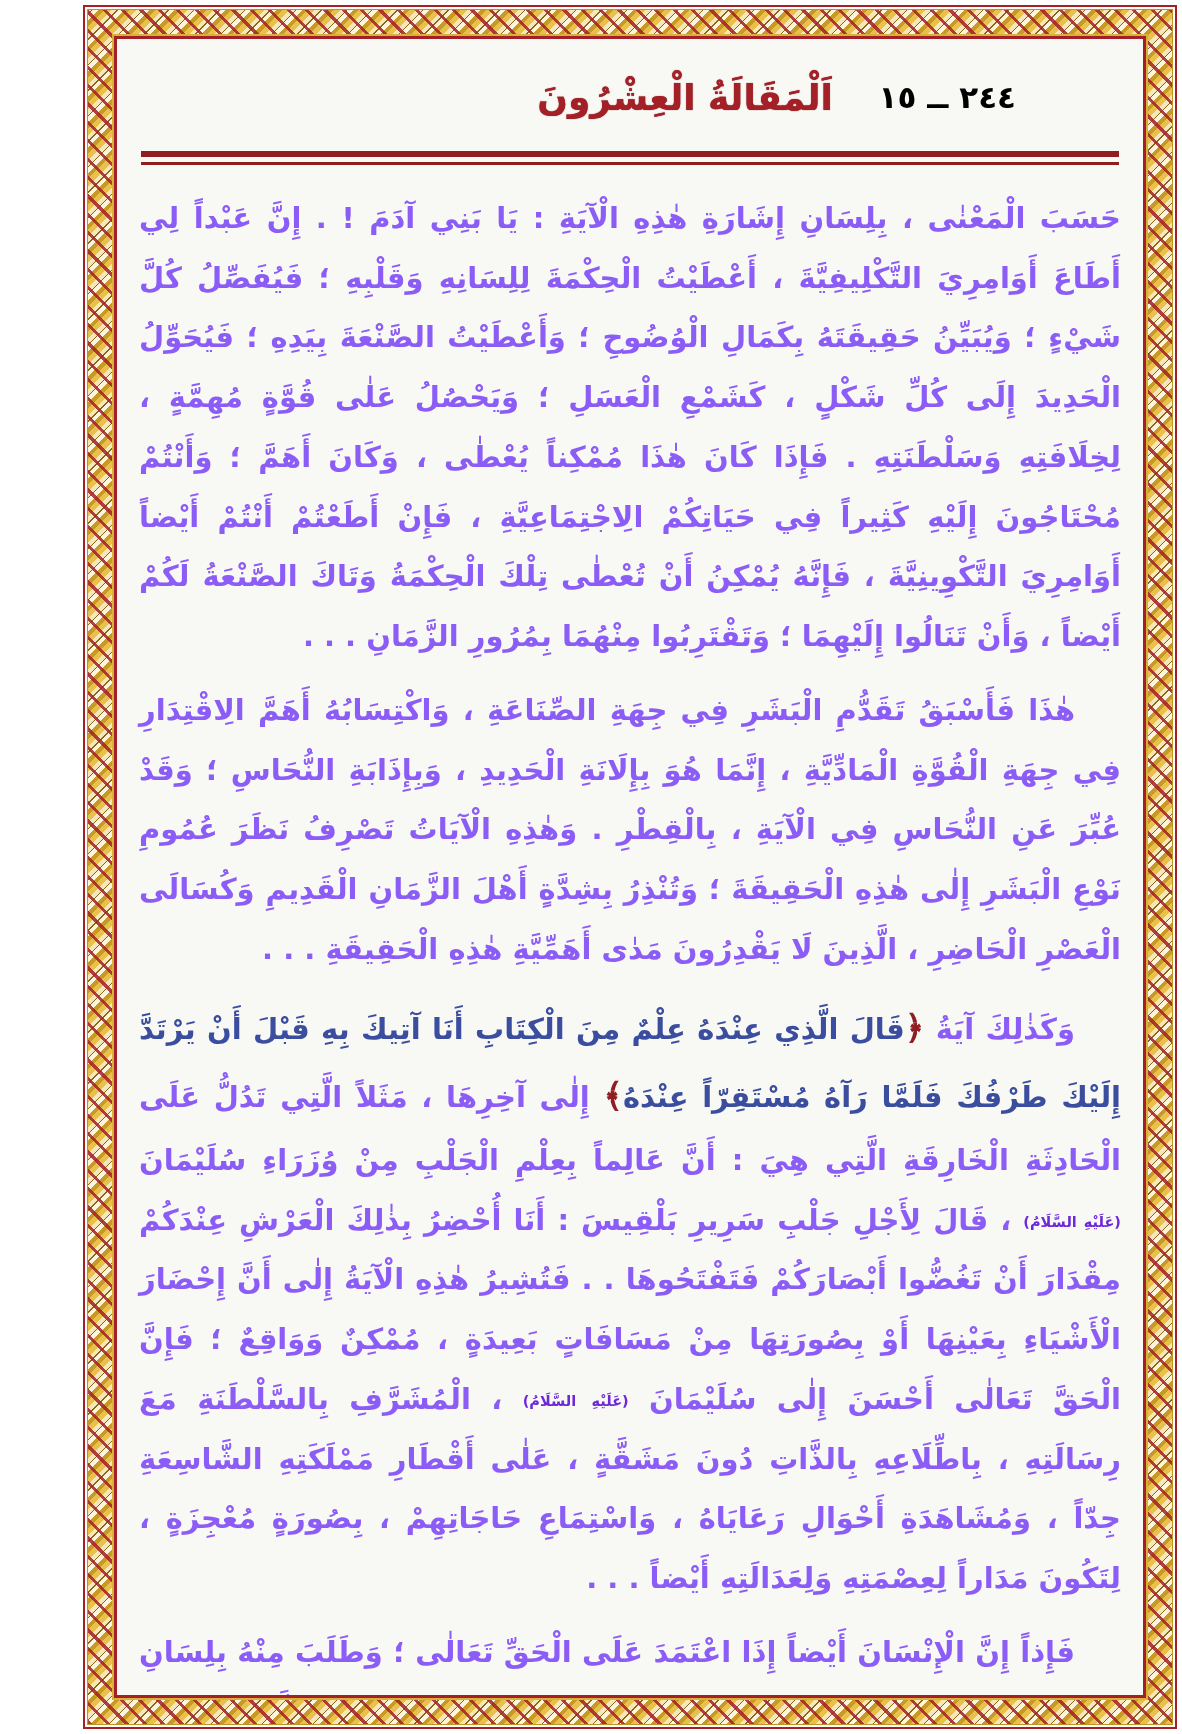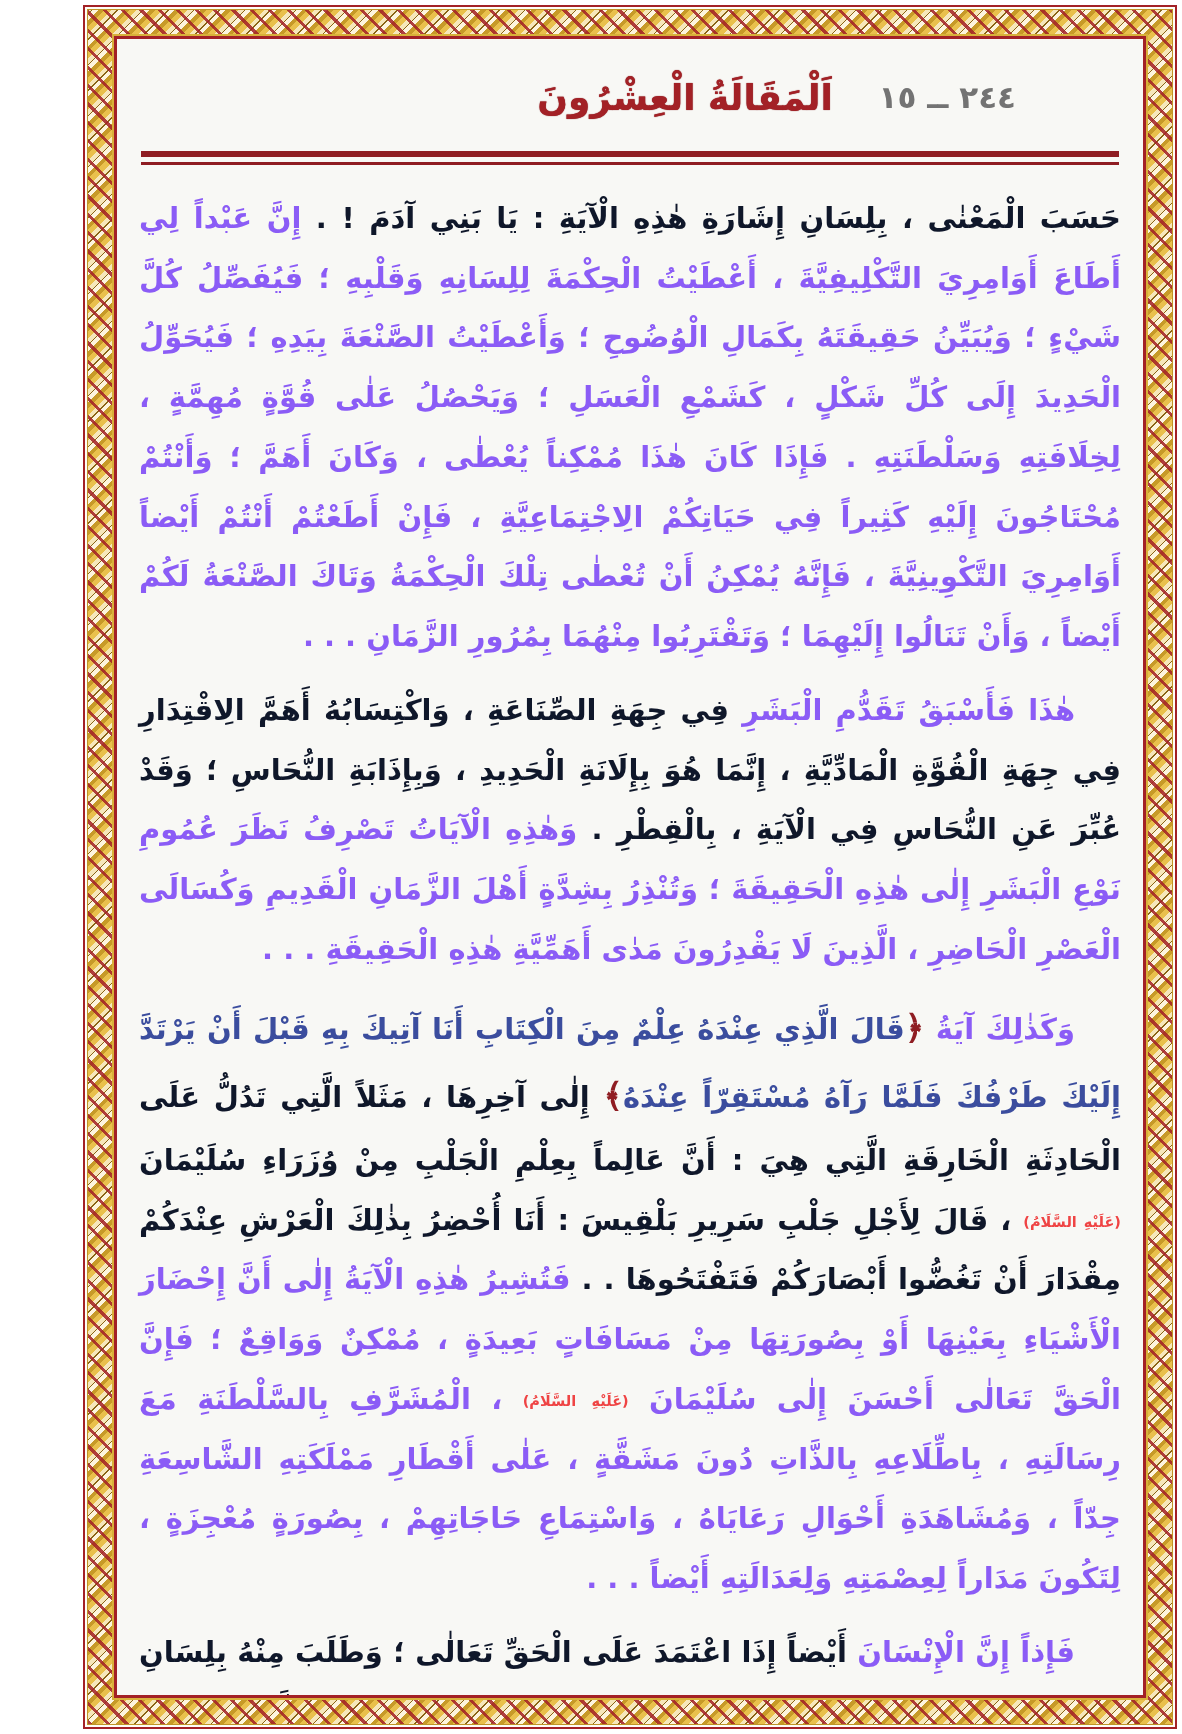--- a/index.html
+++ b/index.html
@@ -31,44 +31,44 @@
   .header{position:relative;height:80px;margin-top:12px;}
   .title{
     position:absolute;left:0;right:0;top:14px;
     text-align:center;transform:translateX(55px); 
     font-size:36px;font-weight:bold;color:#a32126;
     text-shadow:0 0 1px #7c161a;
     letter-spacing:0;
   }
   .pagenum{
     position:absolute;right:105px;top:16px;
-    font-size:31px;font-weight:bold;color:#737373;
+    font-size:31px;font-weight:bold;color:#000000;
   }
   .rule{
     margin:8px 2px 0 2px;
     border-top:6px solid #8f1d22;
     height:5px;
     border-bottom:3px solid #8f1d22;
   }
   .body-text{
     margin-top:24px;
     font-size:29px;
     line-height:2.06;
     color:#1c1c1c;
     font-weight:bold;
     text-align:justify;
     direction:rtl;
   }
   p.para{margin:0 0 14px 0;}
   p.para.indent{text-indent:46px;}
-  .seg-black{color:#0f172a;}
+  .seg-black{color:#8b5cf6;}
   .seg-red{color:#8b5cf6;}
   .seg-blue{color:#3b4d9e;}
   .seg-bracket{color:#8f1d22;font-size:1.15em;}
-  .seg-honorific{color:#ef4444;font-size:0.5em;vertical-align:0.22em;white-space:nowrap;}
+  .seg-honorific{color:#6d28d9;font-size:0.5em;vertical-align:0.22em;white-space:nowrap;}
 </style>
 </head>
 <body>
 
 <div class="page">
   <div class="frame">
     <div class="braid">
       <div class="inner">
 
         <div class="header">

